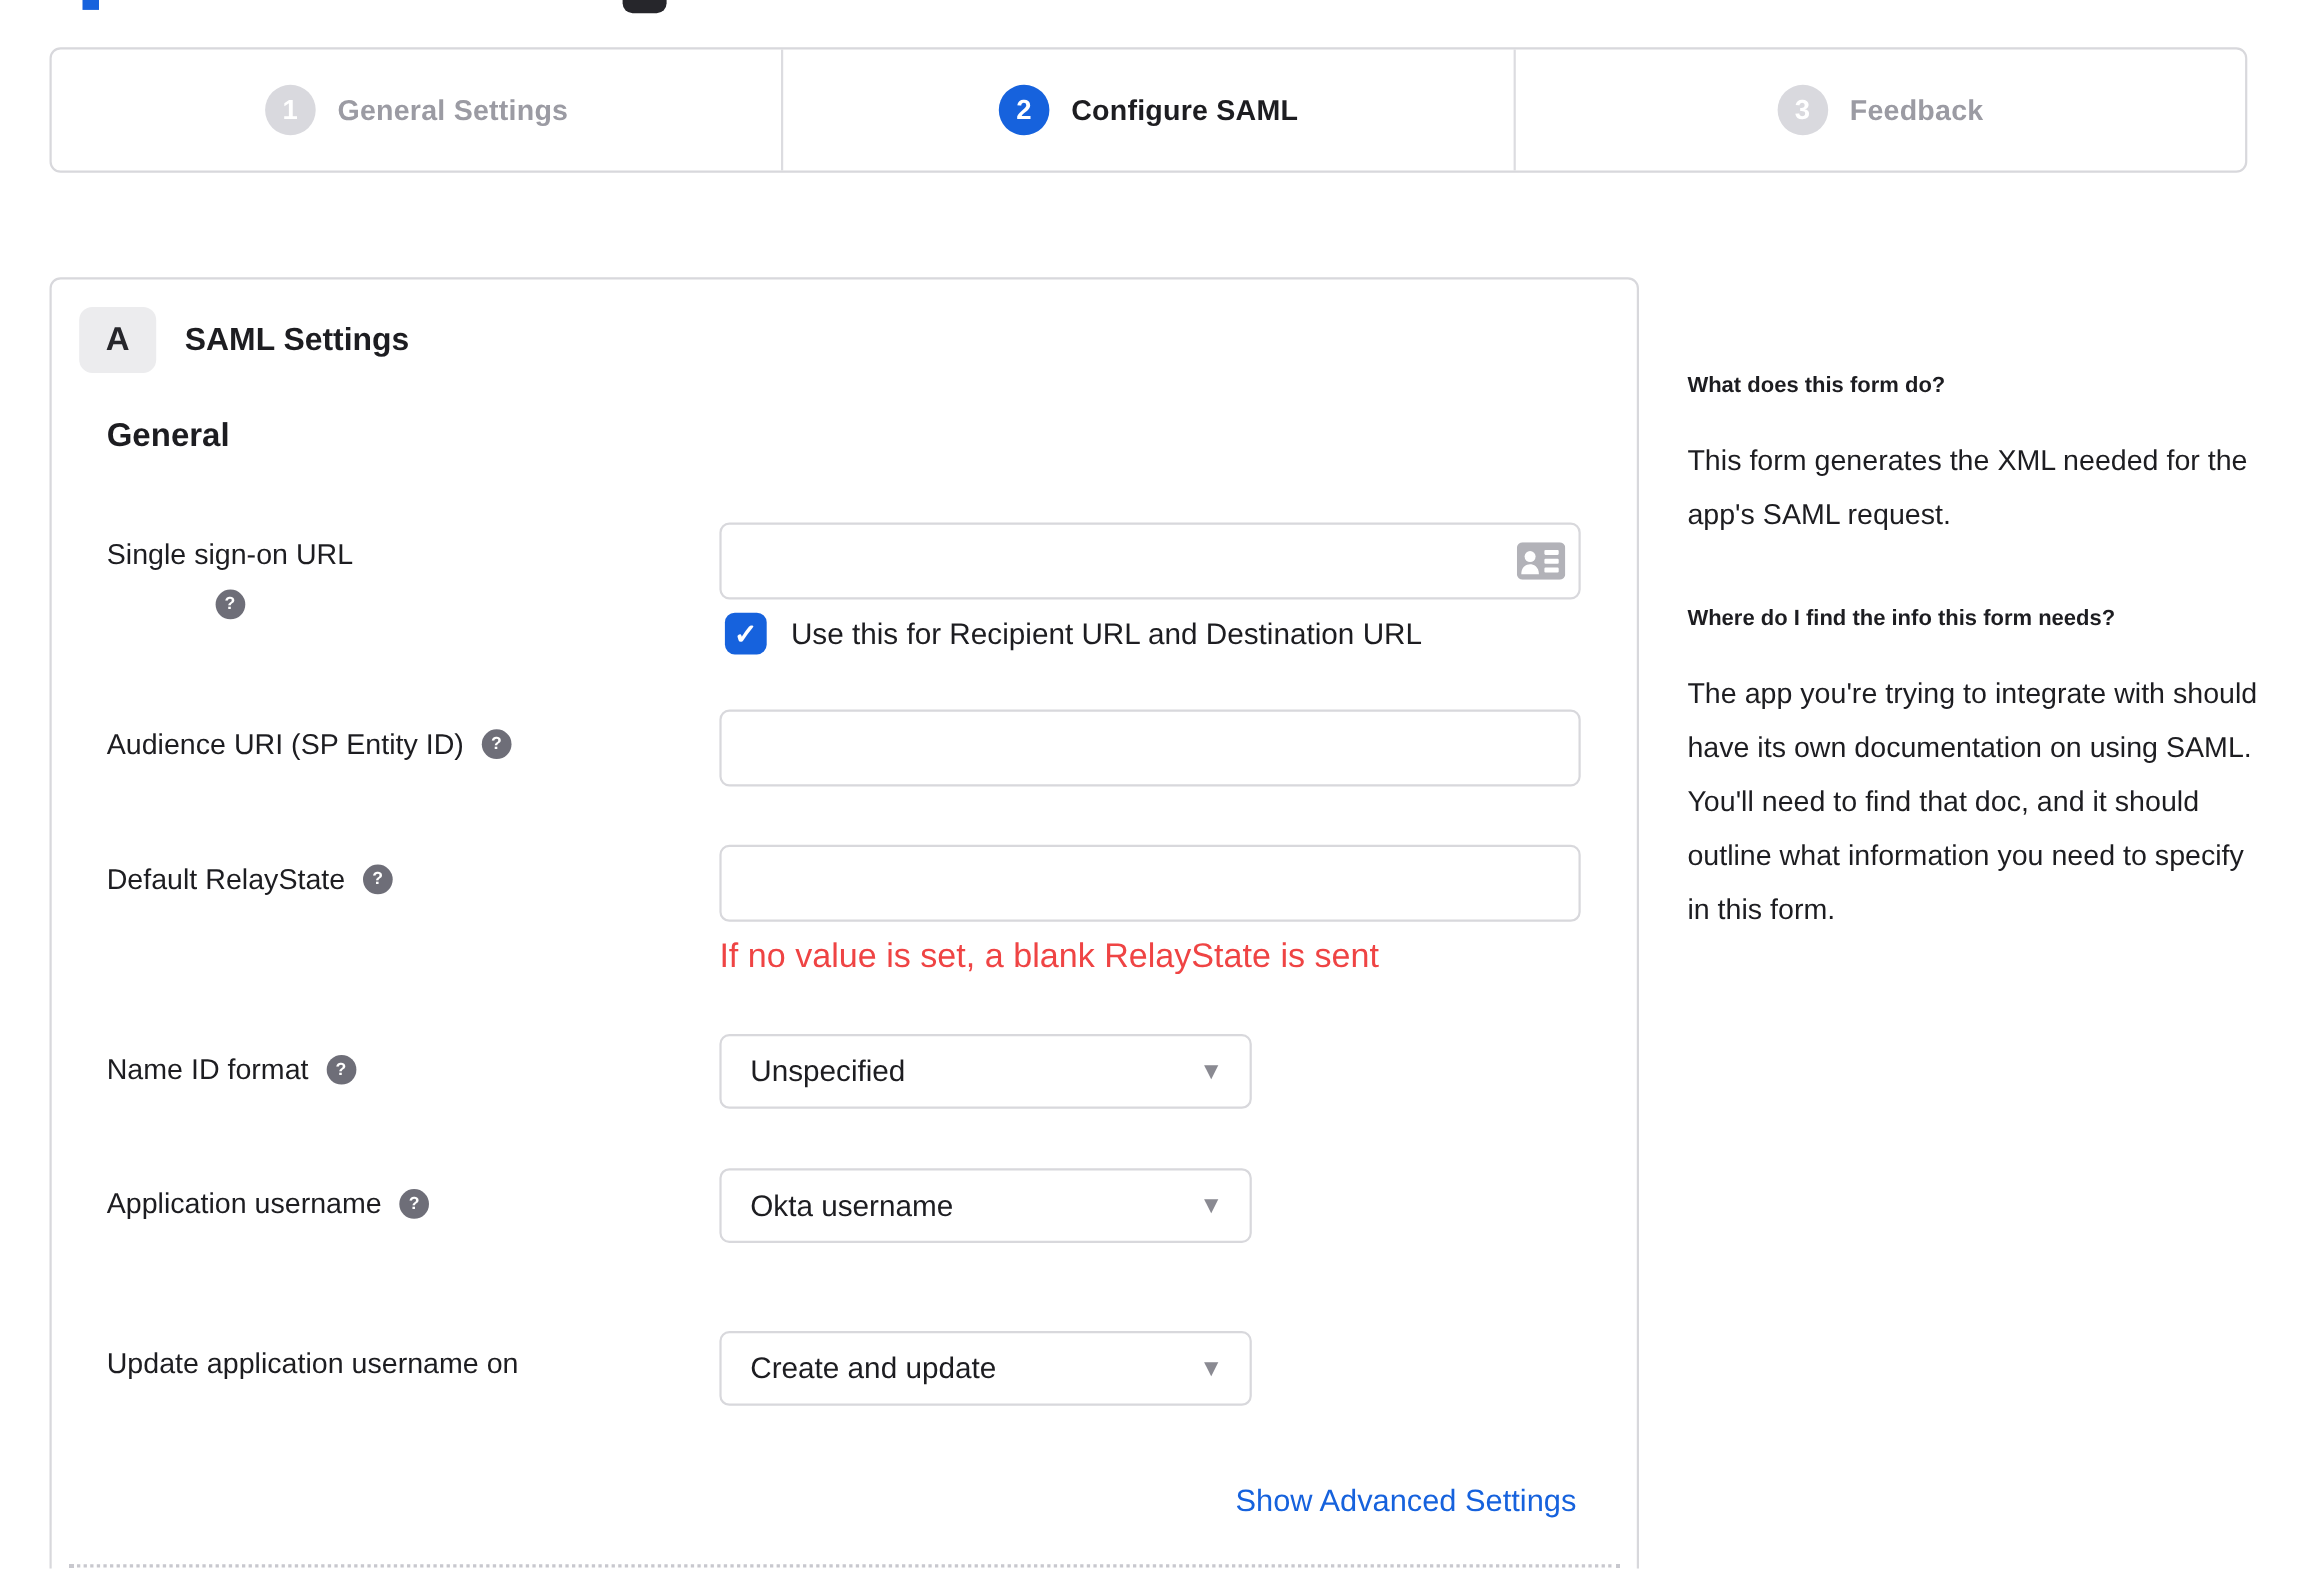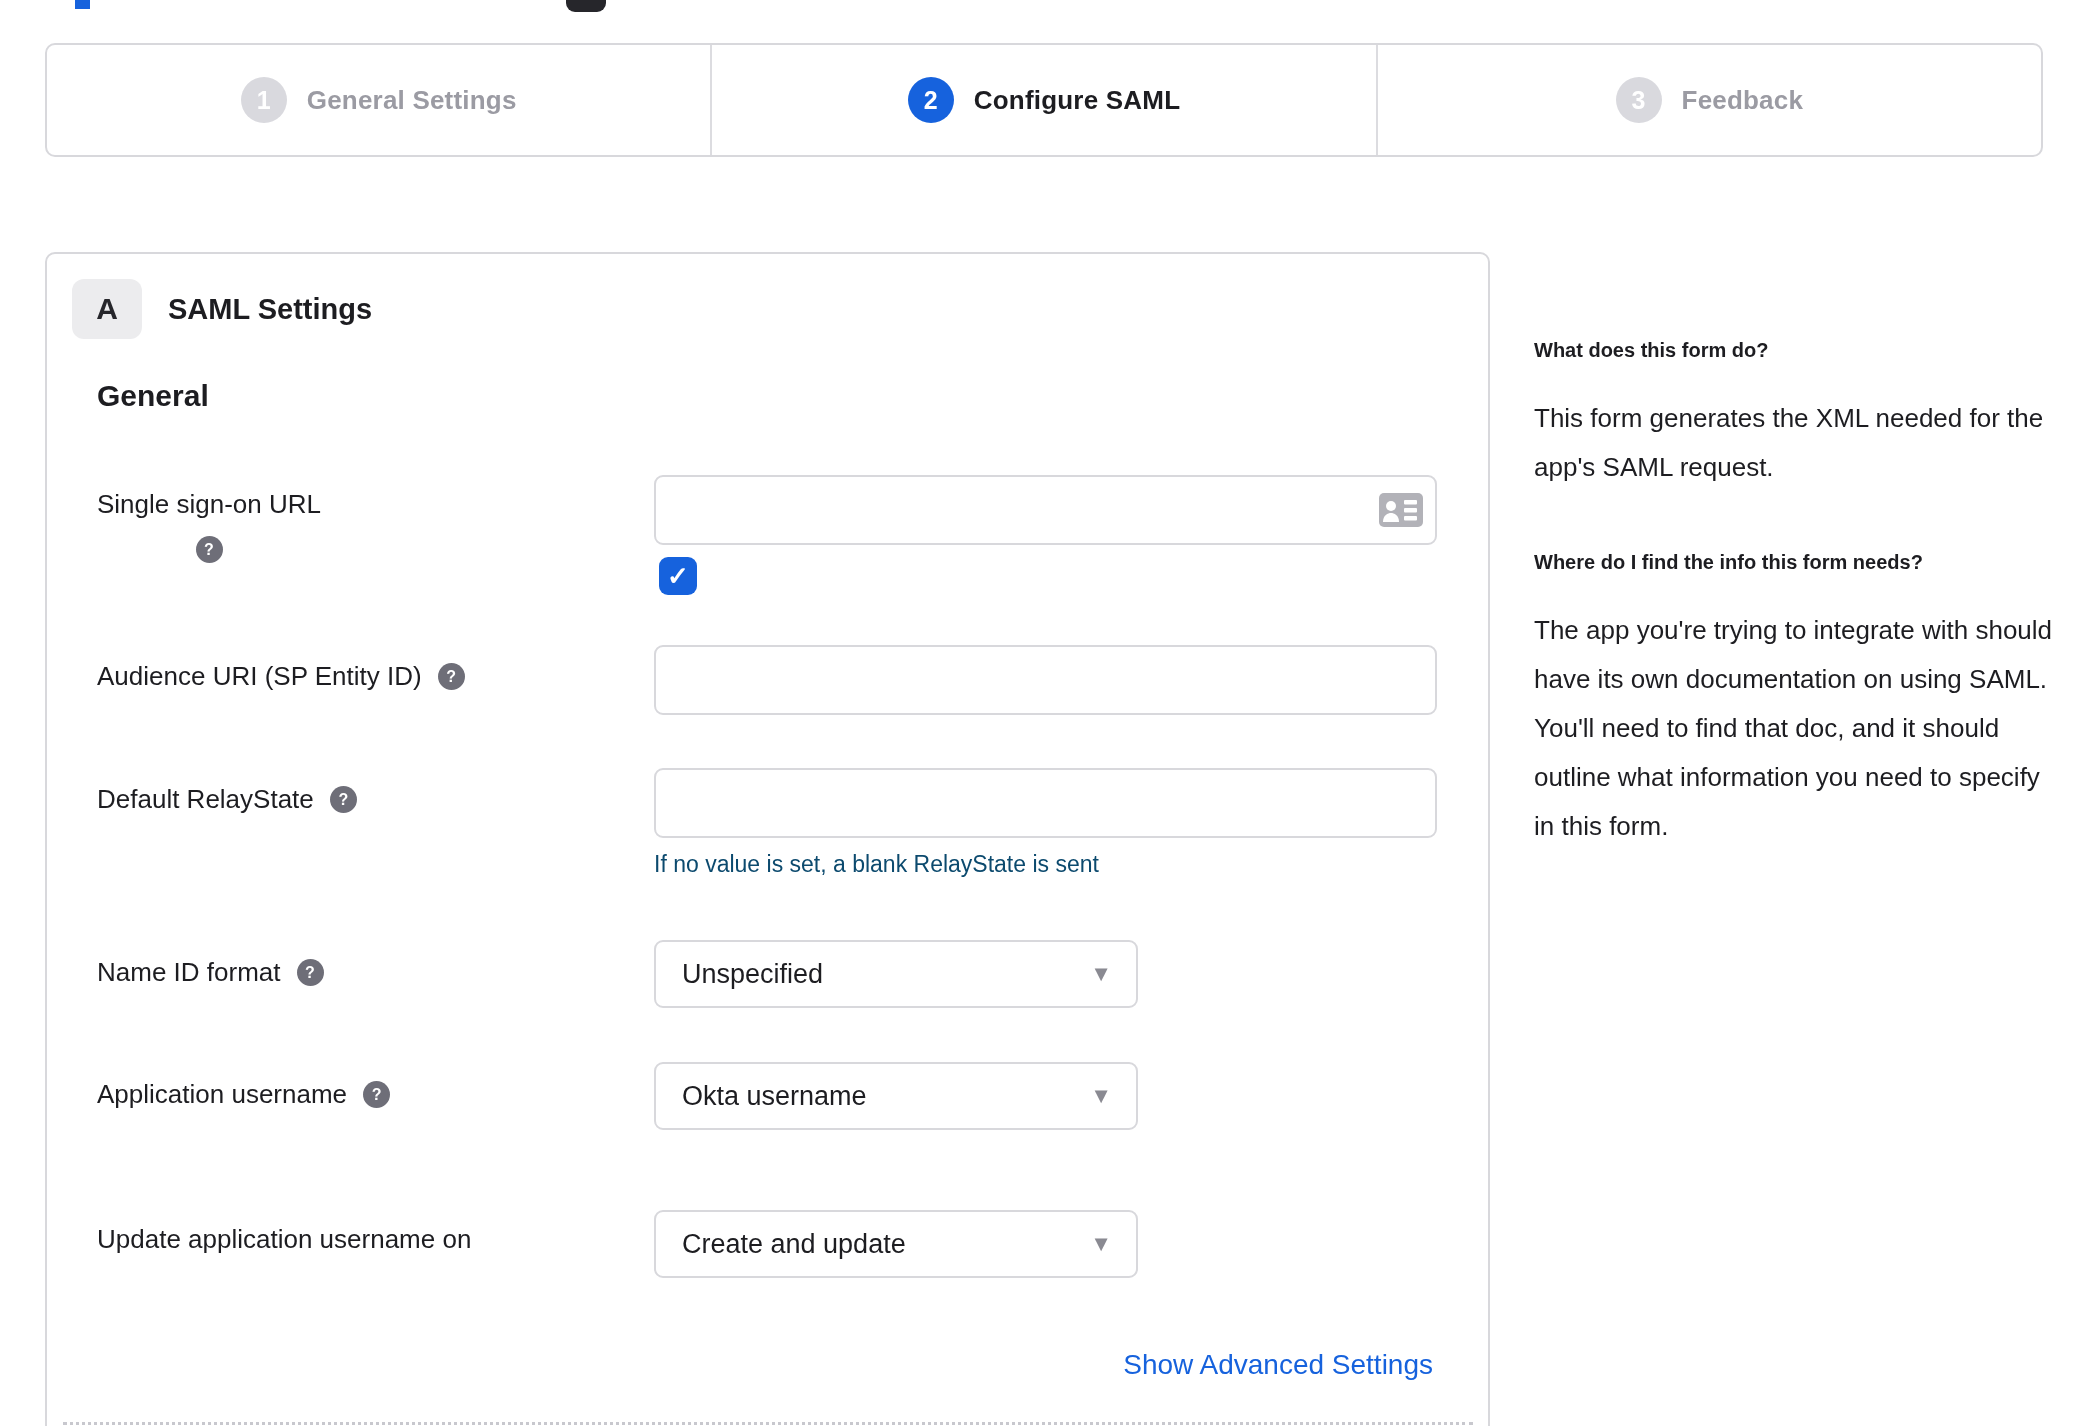--- a/index.html
+++ b/index.html
@@ -67,21 +67,21 @@
   .card-icon { position:absolute; right:14px; top:18px; width:44px; height:34px; cursor:pointer; }
 
   .checkbox-row { position:absolute; left:612px; display:flex; align-items:center; gap:22px; }
   .checkbox {
     width:38px; height:38px; border-radius:9px; background:#1662dd;
     display:flex; align-items:center; justify-content:center;
     color:#fff; font-size:26px; font-weight:bold; cursor:pointer;
   }
   .checkbox-label { font-size:27px; color:#1d1d21; }
 
-  .hint-text { position:absolute; left:607px; font-size:23px; color:#0c4a6e; }
+  .hint-text { position:absolute; left:607px; font-size:31px; color:#ef4444; }
 
   .select {
     position:absolute; left:607px; width:484px; height:68px;
     border:2px solid #d8d8dc; border-radius:9px; background:#fff;
     display:flex; align-items:center; cursor:pointer;
     font-size:27px; color:#1d1d21; padding:0 56px 0 26px;
   }
   .select .caret {
     position:absolute; right:24px; top:50%; transform:translateY(-50%);
     font-size:22px; color:#8a8a92; line-height:1;
@@ -144,20 +144,21 @@
         <circle cx="12" cy="13" r="5" fill="#ffffff"></circle>
         <path d="M4 29 c0-7 5-9 8-9 s8 2 8 9 z" fill="#ffffff"></path>
         <rect x="25" y="7" width="13" height="4.5" rx="1" fill="#ffffff"></rect>
         <rect x="25" y="15" width="13" height="4.5" rx="1" fill="#ffffff"></rect>
         <rect x="25" y="23" width="13" height="4.5" rx="1" fill="#ffffff"></rect>
       </svg>
     </div>
 
     <div class="checkbox-row" style="top:303px;">
       <span class="checkbox">✓</span>
+      <span class="checkbox-label">Use this for Recipient URL and Destination URL</span>
     </div>
 
     <div class="field-label" style="top:407px;">
       <span>Audience URI (SP Entity ID)</span>
       <span class="help-icon">?</span>
     </div>
     <input class="text-input" style="top: 391px;" type="text" value="">
 
     <div class="field-label" style="top:530px;">
       <span>Default RelayState</span>

